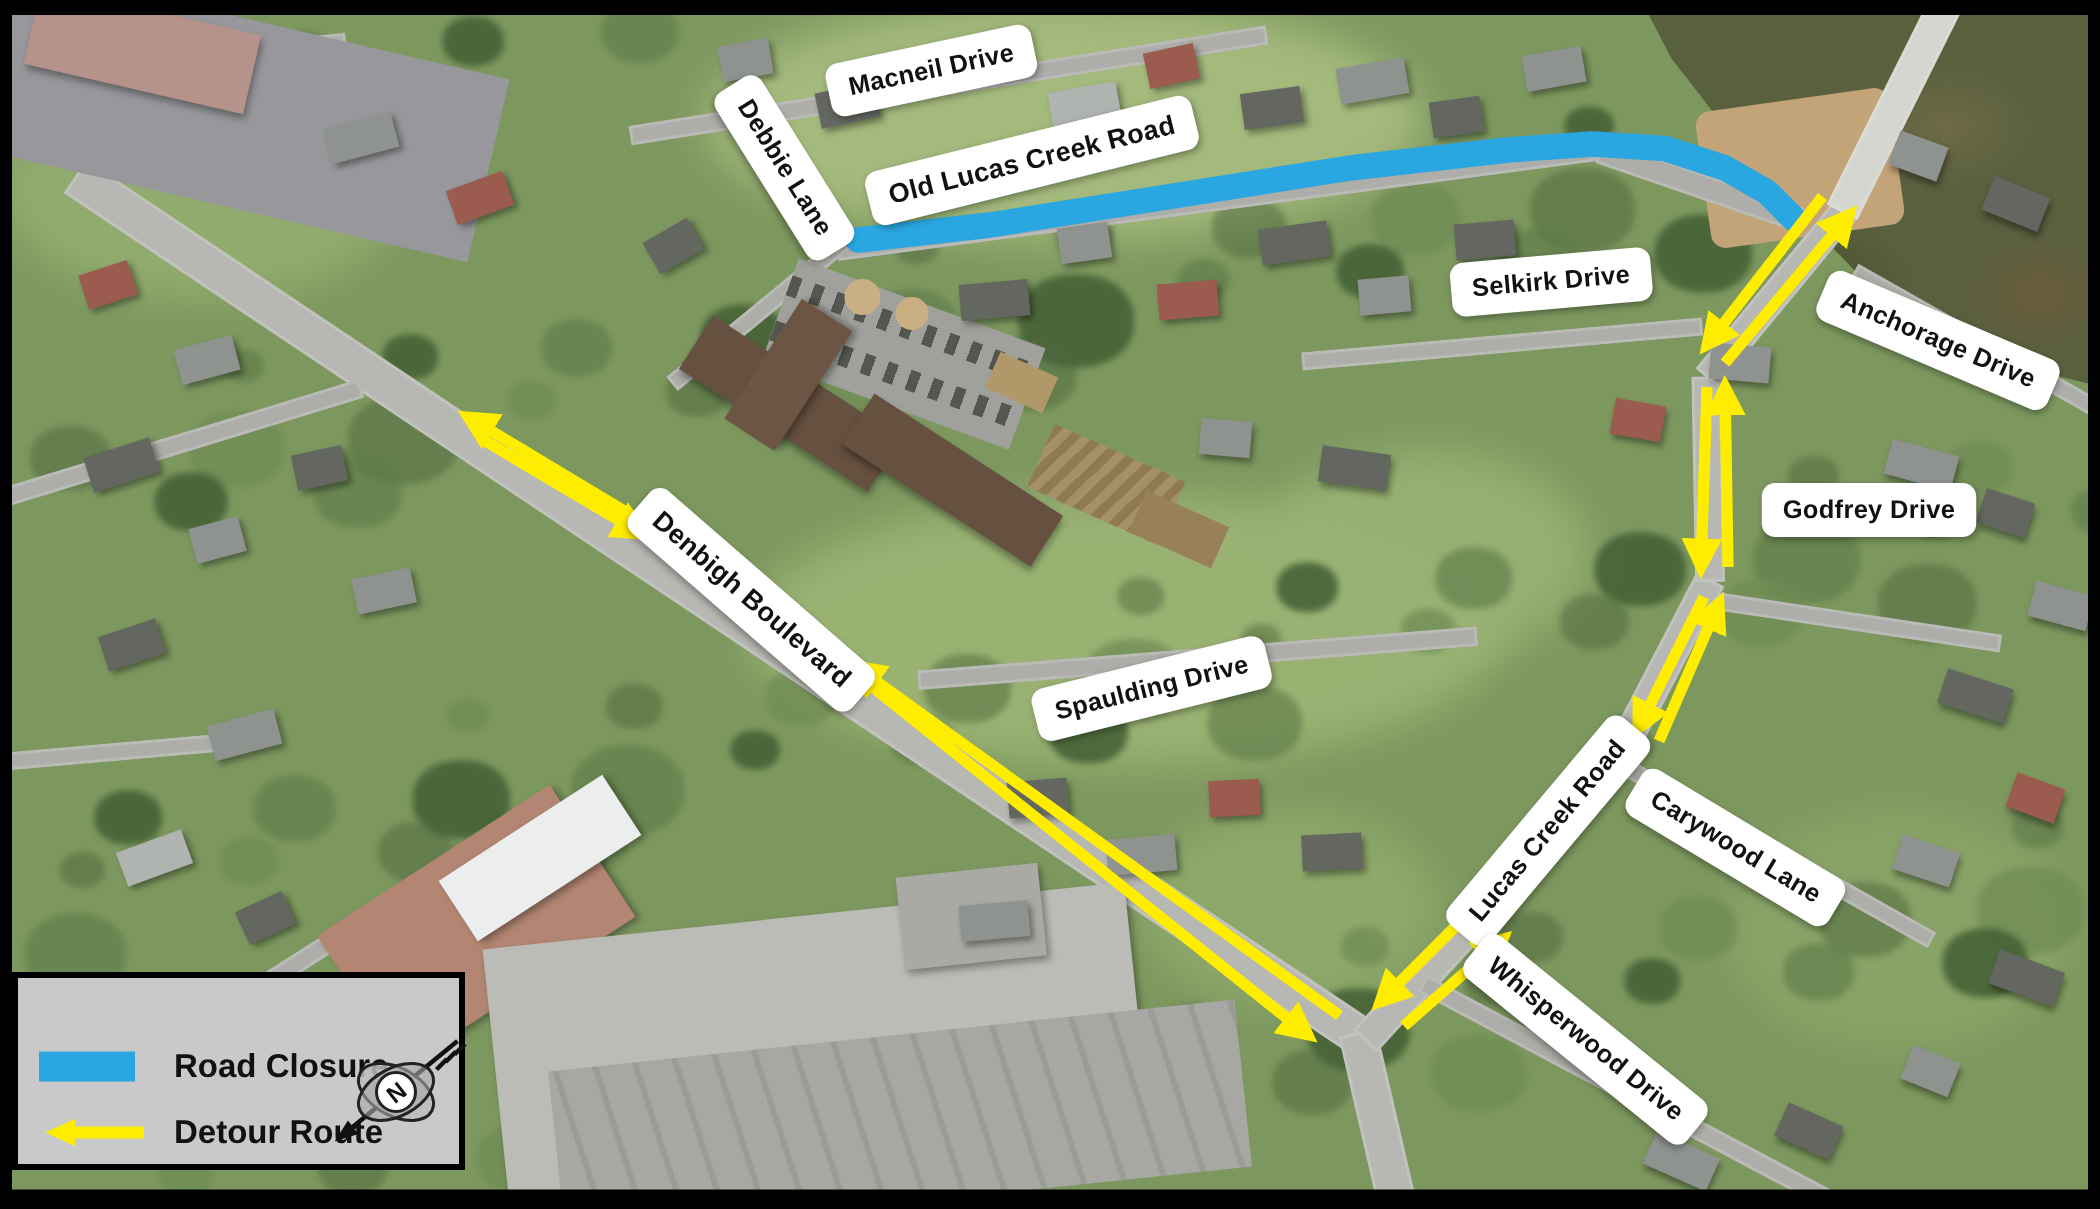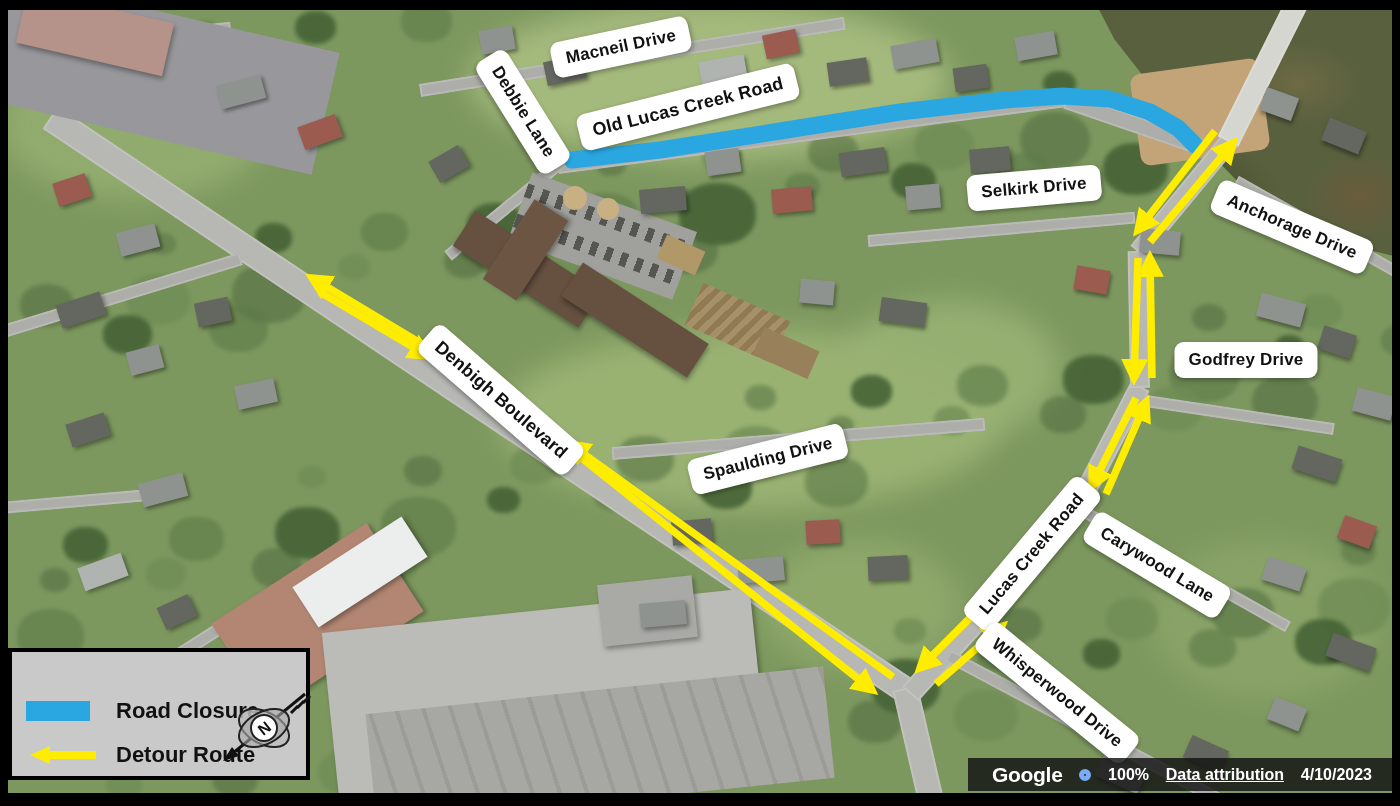--- a/index.html
+++ b/index.html
@@ -310,21 +310,21 @@
         <line x1="936" y1="684" x2="1002" y2="626" marker-end="url(#yh)"></line>
       </g>
     </svg>
 
     <div>
       <div class="slabel" style="left:621px;top:47px;--r:-12deg;">Macneil Drive</div>
       <div class="slabel" style="left:523px;top:112px;--r:58deg;">Debbie Lane</div>
       <div class="slabel lg" style="left:688px;top:107px;--r:-14deg;">Old Lucas Creek Road</div>
       <div class="slabel" style="left:1034px;top:188px;--r:-5deg;">Selkirk Drive</div>
       <div class="slabel" style="left:1292px;top:227px;--r:23deg;">Anchorage Drive</div>
-      <div class="slabel" style="left:1246px;top:360px;text-align:right;--r:0deg;">Godfrey Drive</div>
+      <div class="slabel" style="left:1246px;top:340px;text-align:right;--r:0deg;">Godfrey Drive</div>
       <div class="slabel lg" style="left:501px;top:400px;--r:41deg;">Denbigh Boulevard</div>
       <div class="slabel" style="left:768px;top:459px;--r:-14deg;">Spaulding Drive</div>
       <div class="slabel" style="left:1032px;top:554px;--r:-50deg;">Lucas Creek Road</div>
       <div class="slabel" style="left:1157px;top:565px;--r:31deg;">Carywood Lane</div>
       <div class="slabel" style="left:1057px;top:693px;--r:39deg;">Whisperwood Drive</div>
     </div>
 
     <div class="legend">
       <div class="legend-row r1">
         <div class="swatch"></div>
@@ -341,23 +341,16 @@
         <line x1="88" y1="6" x2="10" y2="70" stroke="#111" stroke-width="3"></line>
         <path d="M86 15 L93 8 M80 20 L87 13 M74 25 L81 18" stroke="#111" stroke-width="3" fill="none"></path>
         <polygon points="6,73 15,59 22,68" fill="#111"></polygon>
         <ellipse cx="47" cy="40" rx="27" ry="16" transform="rotate(28 47 40)" fill="#bdbdbd" fill-opacity=".85" stroke="#222" stroke-width="2"></ellipse>
         <ellipse cx="47" cy="40" rx="27" ry="16" transform="rotate(-28 47 40)" fill="#a8a8a8" fill-opacity=".6" stroke="#222" stroke-width="2"></ellipse>
         <circle cx="47" cy="40" r="13" fill="#fff" stroke="#222" stroke-width="2"></circle>
         <text x="47" y="46" transform="rotate(-38 47 40)" text-anchor="middle" font-size="16" font-weight="bold" font-family="Liberation Sans, sans-serif" fill="#111">N</text>
       </svg>
     </div>
 
-    <div class="attrib">
-      <span class="g-logo">Google</span>
-      <span class="orbit"></span>
-      <span class="zoom-pct">100%</span>
-      <span class="data-link">Data attribution</span>
-      <span class="img-date">4/10/2023</span>
-    </div>
 
   </div>
   <div class="border-overlay"></div>
 </div>
 
 </body></html>

